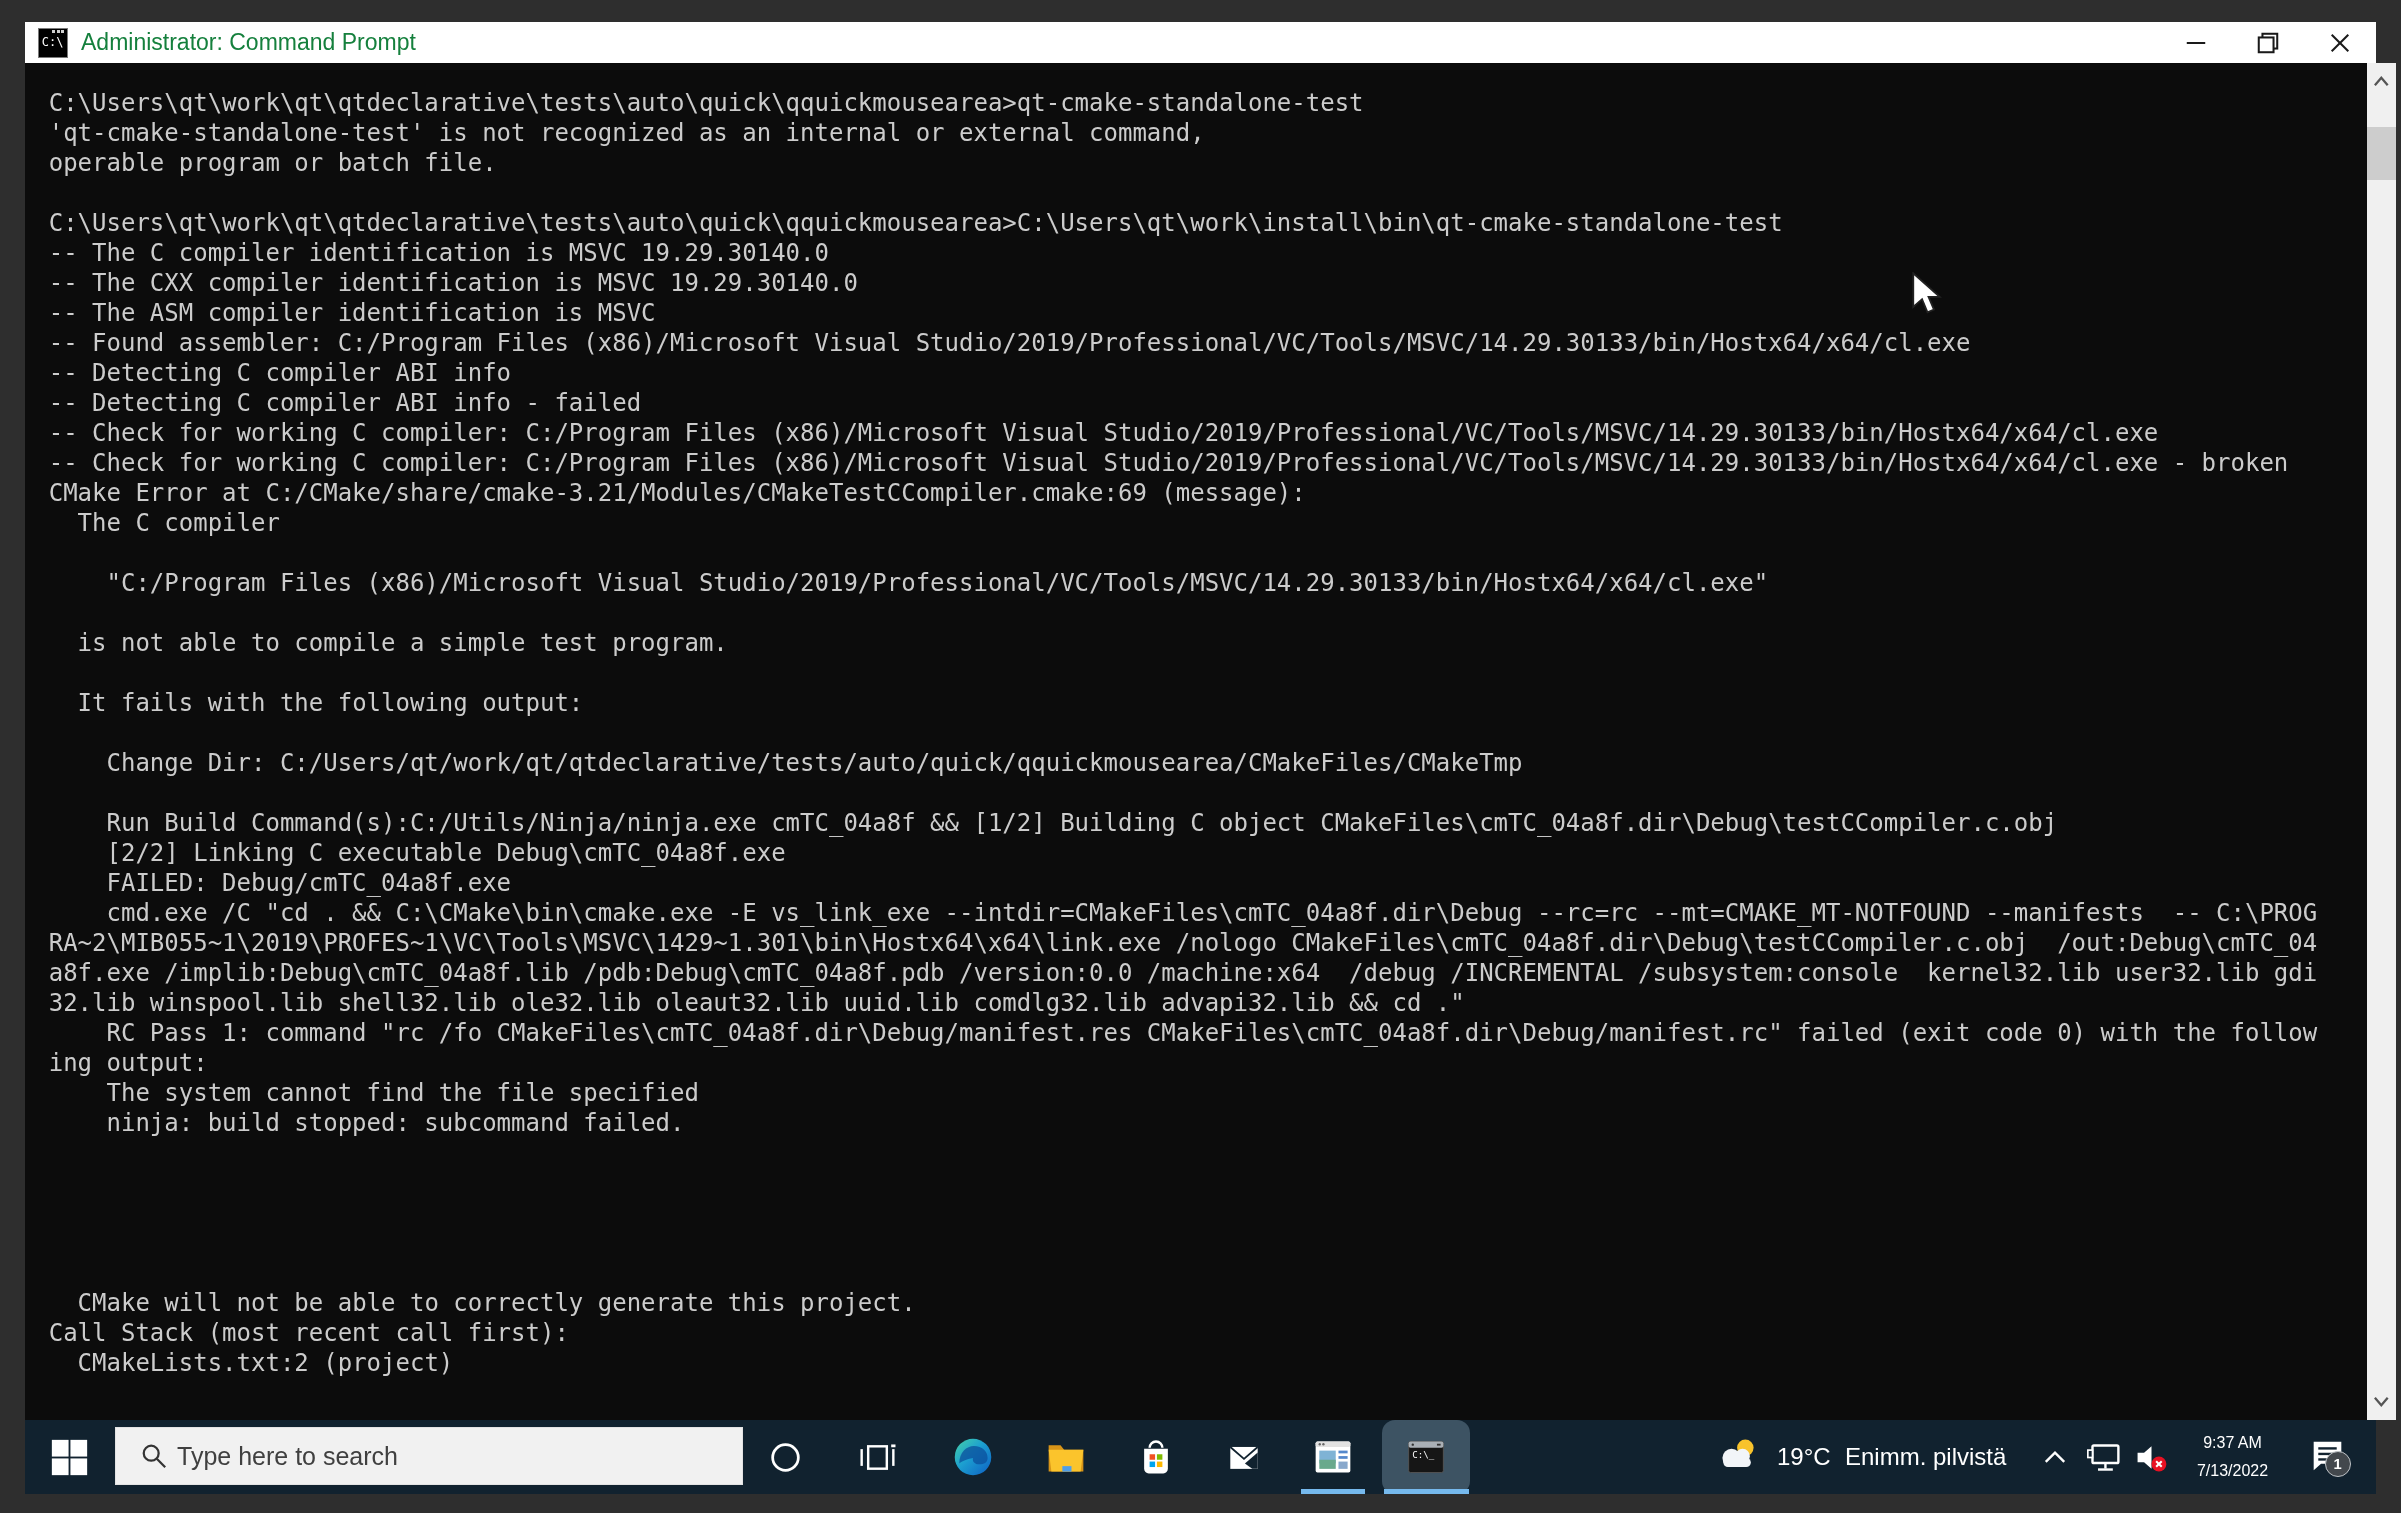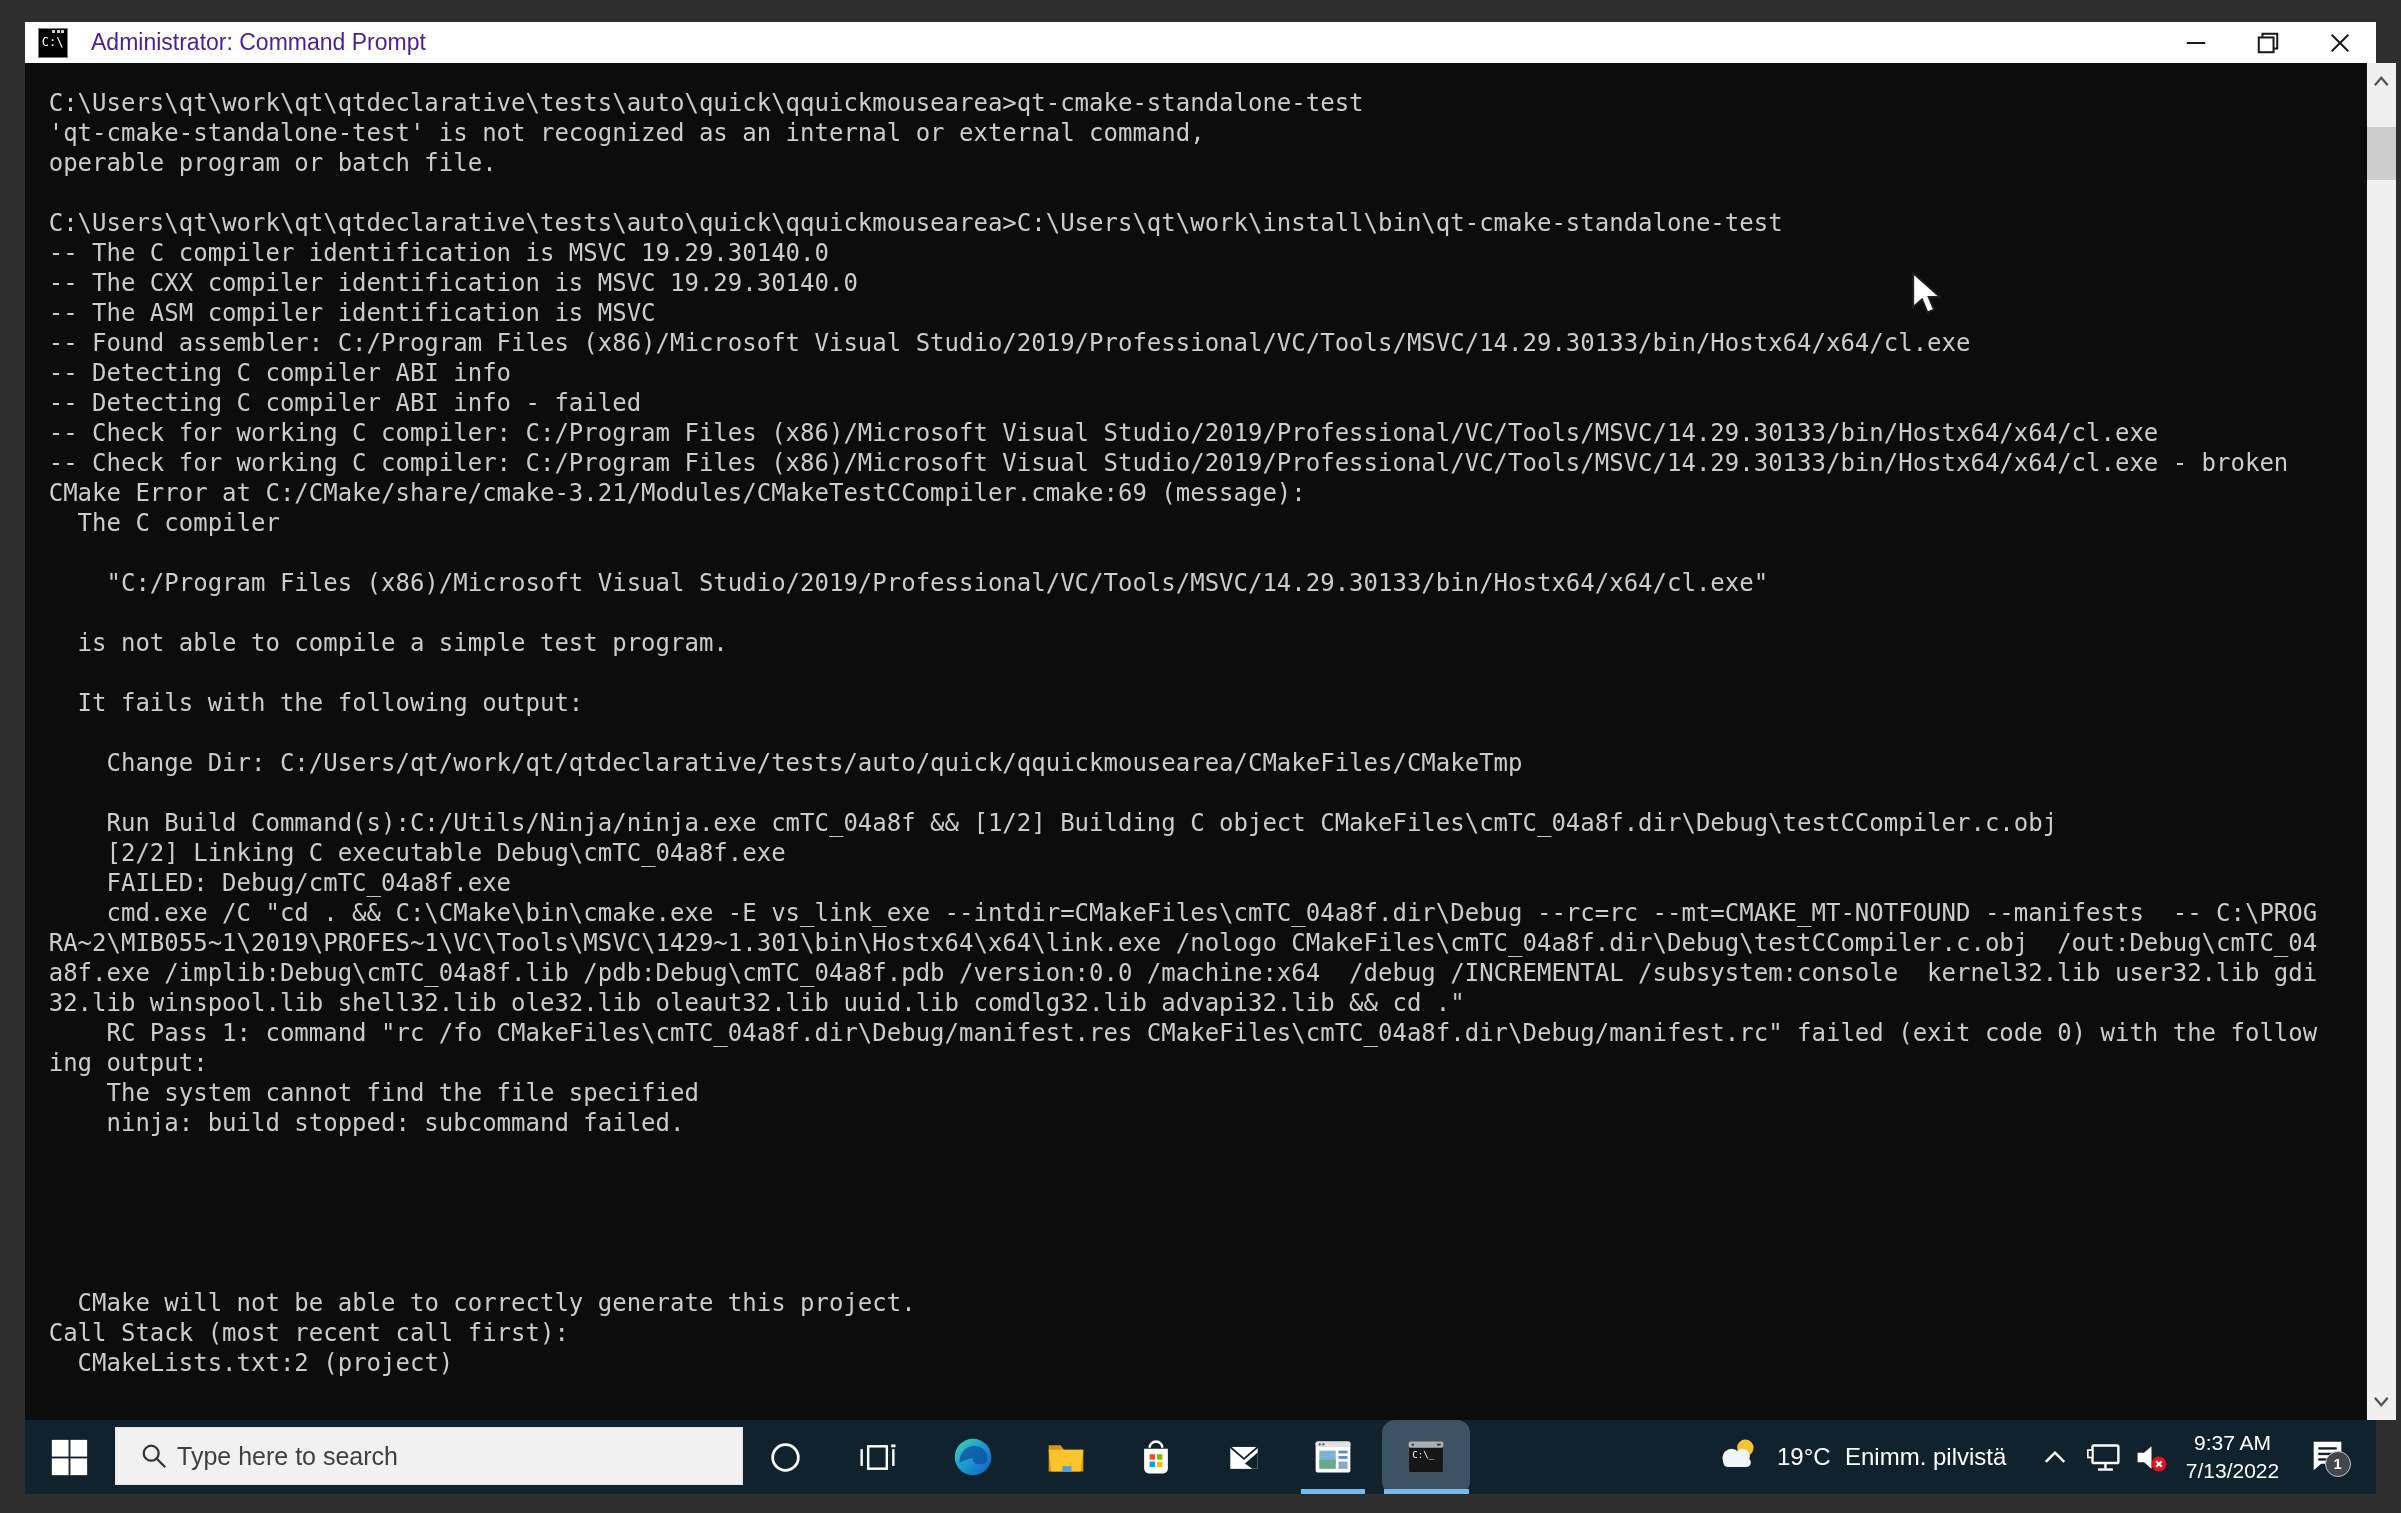--- a/index.html
+++ b/index.html
@@ -16,21 +16,21 @@
   .cmd-mini-icon{
     width:28px;height:28px;margin-left:13px;background:#000;border:0.9px solid #7a7a7a;
     position:relative;flex:0 0 auto;
   }
   .cmd-mini-icon .dots{position:absolute;top:1.8px;right:2.8px;display:flex;gap:1.8px;}
   .cmd-mini-icon .dots i{width:2.8px;height:2.8px;background:#cfcfcf;display:block;}
   .cmd-mini-icon .prompt{
     position:absolute;left:2.8px;top:7.4px;color:#fff;font-family:"DejaVu Sans Mono",monospace;
     font-size:12px;line-height:13px;
   }
-  .title-text{margin-left:23px;font-size:23px;color:#4c1d95;}
+  .title-text{margin-left:13px;font-size:23px;color:#15803d;}
   .win-controls{margin-left:auto;display:flex;height:100%;}
   .win-btn{width:72px;height:100%;display:flex;align-items:center;justify-content:center;}
   
   .console{
     position:absolute;left:0;top:41px;width:100%;height:1357px;background:#0c0c0c;padding-left:20px;
   }
   .console pre{
     margin:0;padding:25px 0 0 3.7px;width:2302px;
     font-family:"DejaVu Sans Mono",monospace;font-size:24px;line-height:30px;
     color:#cccccc;white-space:pre-wrap;word-break:break-all;
@@ -54,21 +54,21 @@
     display:flex;align-items:center;border:0.9px solid #e3e3e3;box-sizing:border-box;
   }
   .searchbox .ph{margin-left:9px;font-size:25px;color:#404040;text-align:right;}
   .search-glyph{margin-left:24px;flex:0 0 auto;}
   
   .tray-item{position:absolute;top:0;height:74px;display:flex;align-items:center;}
   .tray-text{color:#ffffff;font-size:24px;}
   .clock{
     position:absolute;left:2158px;top:0;width:99px;height:74px;color:#fff;
     display:flex;flex-direction:column;align-items:center;justify-content:center;
-    font-size:21px;line-height:28px;text-align:center;
+    font-size:16px;line-height:28px;text-align:center;
   }
   .action-wrap{position:absolute;left:2285px;top:18.4px;width:37px;height:37px;}
   .badge{
     position:absolute;left:14.7px;top:13px;width:26px;height:26px;border-radius:50%;
     background:#43484d;border:1.8px solid #bfc3c7;color:#fff;font-size:14.7px;font-weight:bold;
     display:flex;align-items:center;justify-content:center;box-sizing:border-box;
   }
   
   .mouse-cursor{position:absolute;left:1911px;top:272px;}
 </style>

